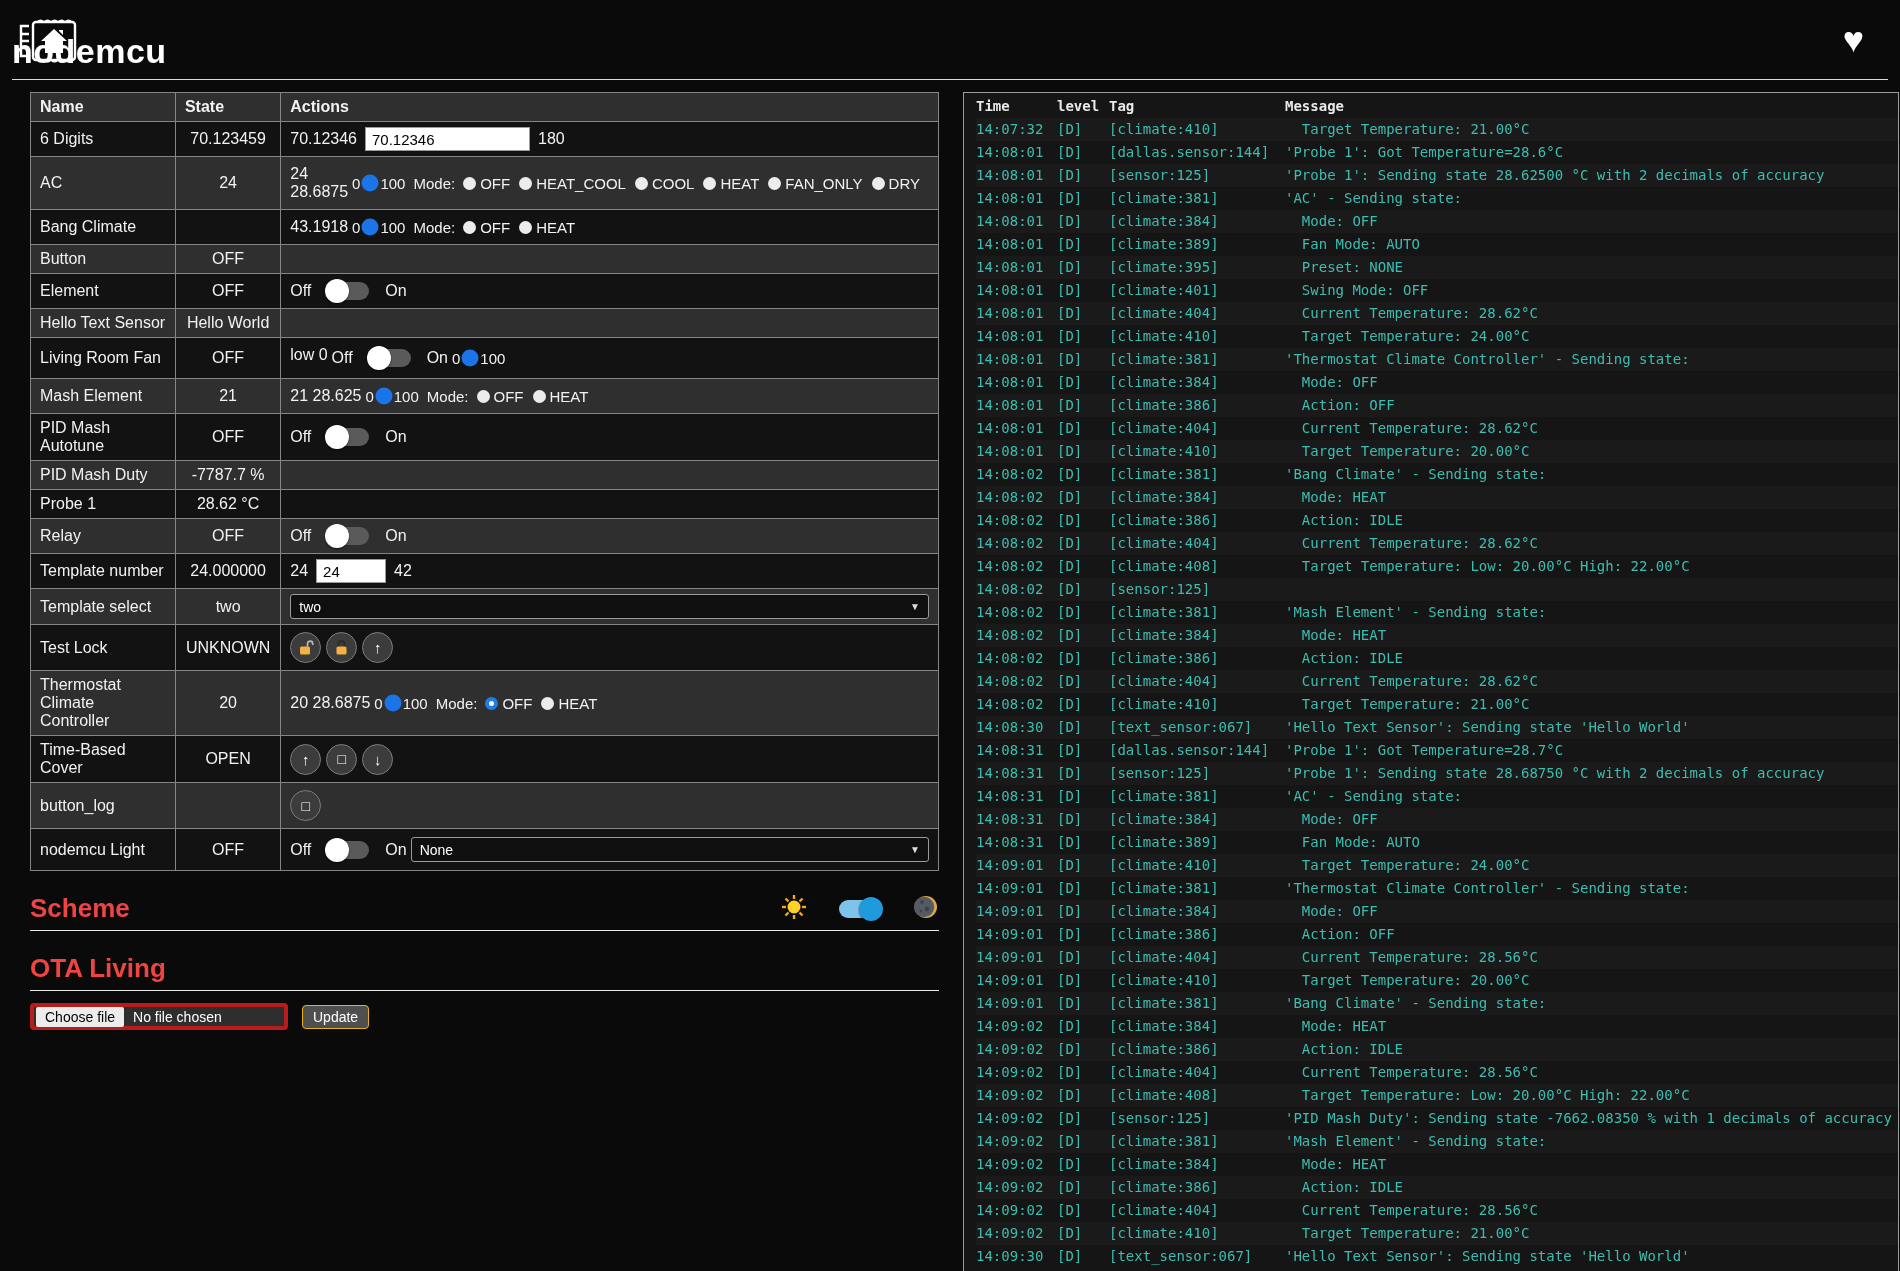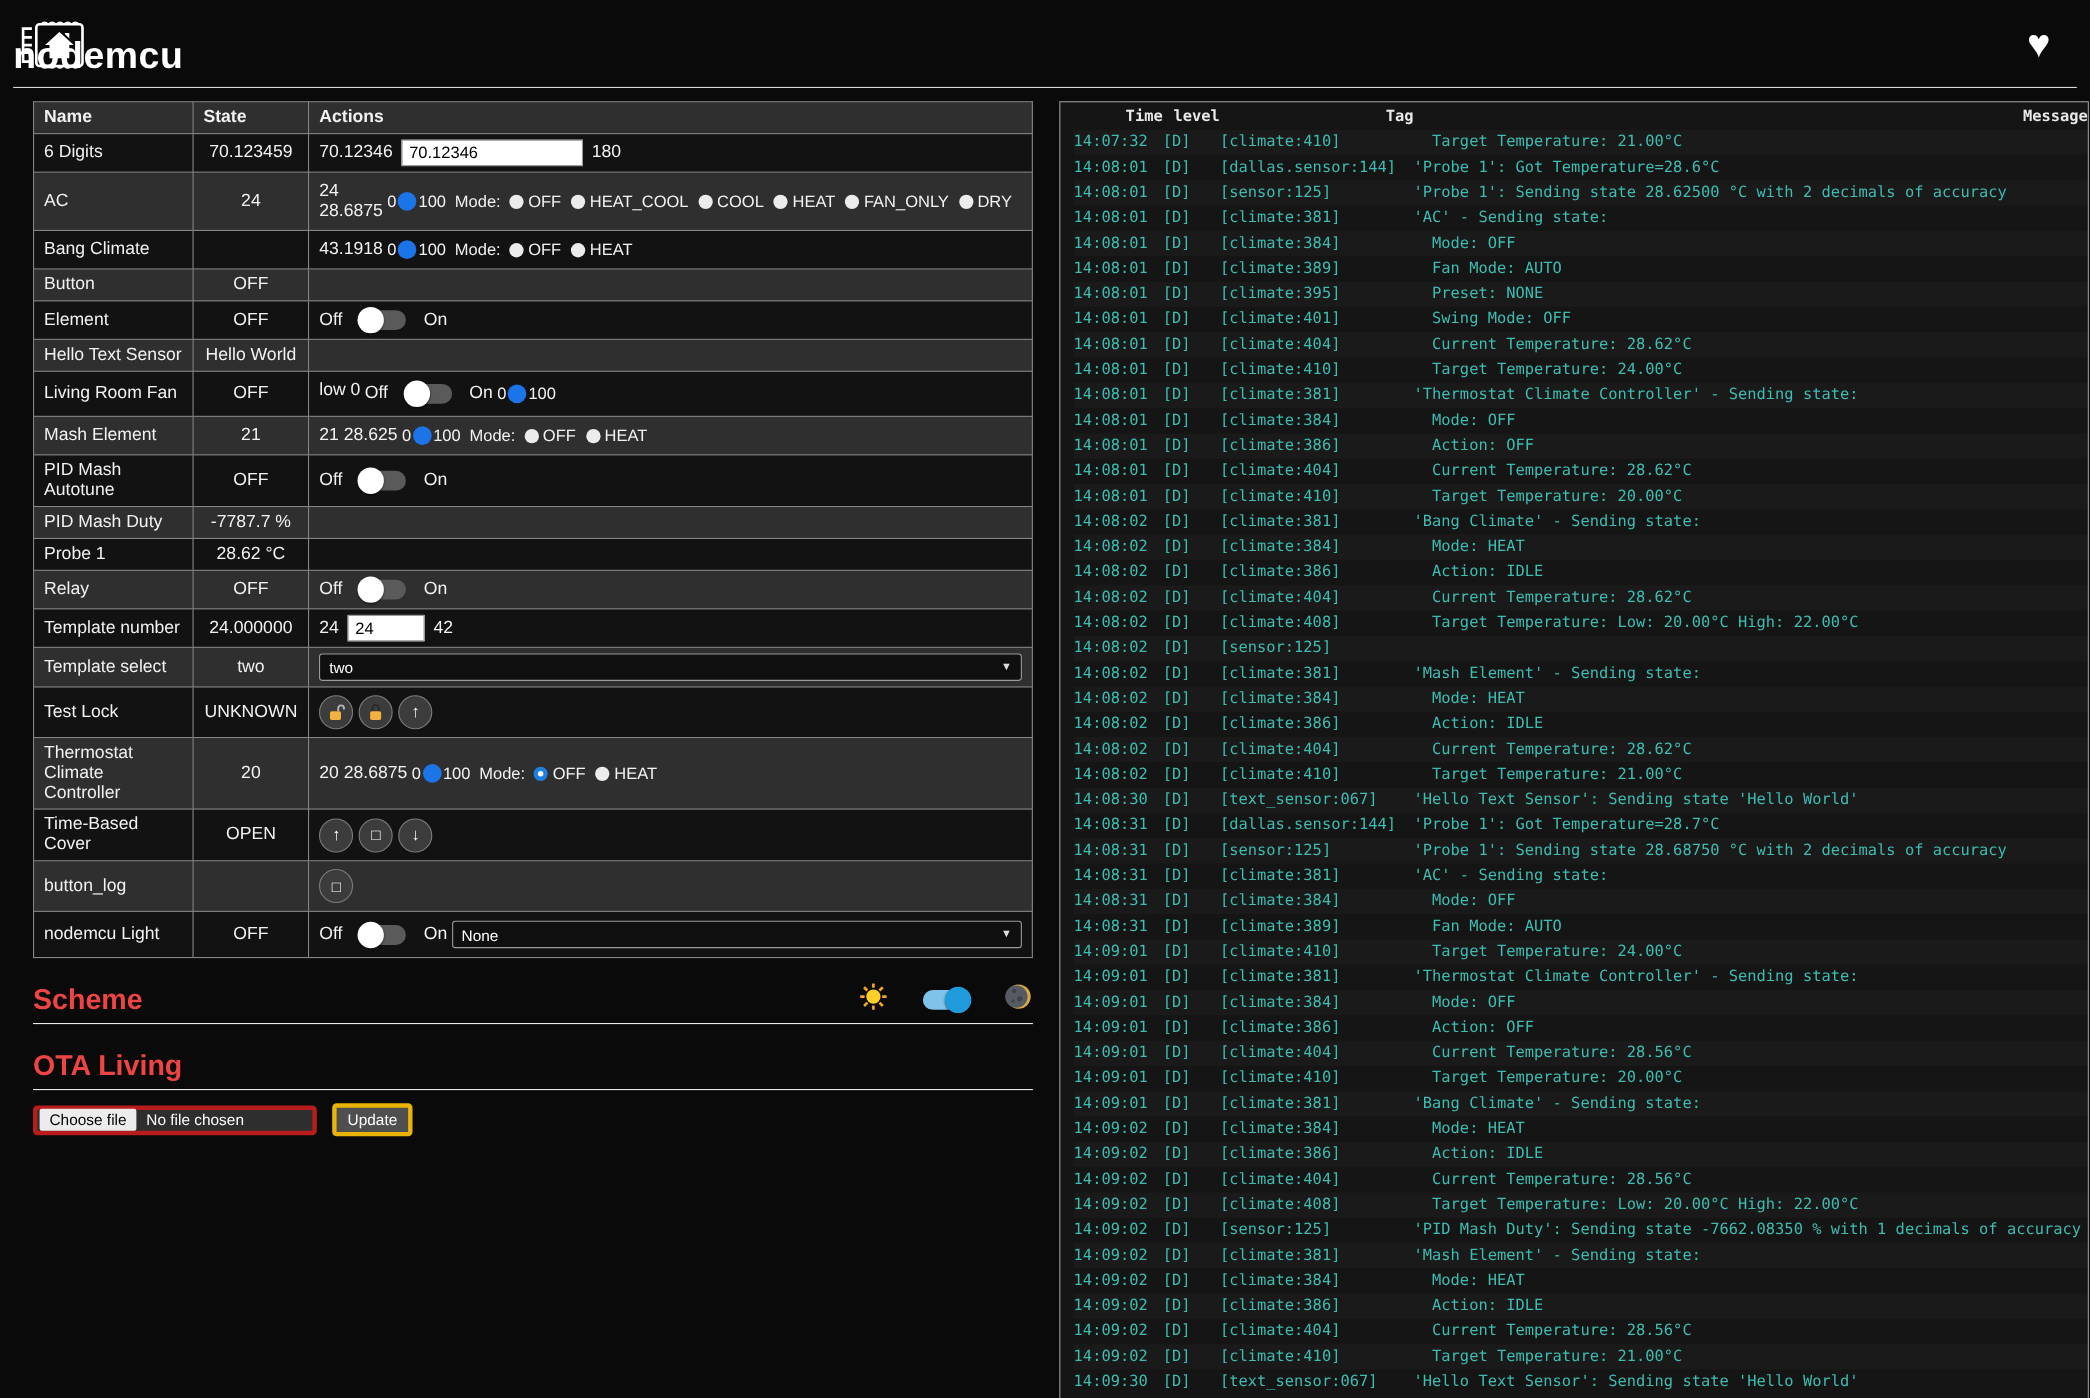--- a/index.html
+++ b/index.html
@@ -82,29 +82,29 @@
   .section h2 { font-size:26px; font-weight:bold; color:#ef4444; }
   .rule { border:none; border-top:1px solid #ececec; margin-top:6px; }
   .scheme-row { display:flex; align-items:center; justify-content:space-between; }
   .scheme-icons { display:flex; align-items:center; gap:16px; }
   .ota-row { margin-top:12px; display:flex; align-items:center; gap:14px; }
   .file-input { display:inline-flex; align-items:center; background:#2e2e2e;
     border:4px solid #b91c1c; border-radius:4px; padding:2px; width:258px; height:27px; }
   .choose-btn { background:#ececec; color:#000; font-size:14px; padding:2px 9px;
     border-radius:2px; white-space:nowrap; cursor:pointer; }
   .file-text { color:#fff; font-size:14px; margin-left:9px; white-space:nowrap; }
-  .update-btn { background:#4f4f4f; color:#fff; border:4px solid #eab308; border-radius:4px;
+  .update-btn { background:#4f4f4f; color:#fff; border:1px solid #eab308; border-radius:4px;
     font-size:14px; padding:3px 10px; cursor:pointer; font-family:"Liberation Sans",sans-serif; }
 
   
   .log-panel { border:1px solid #9a9a9a; background:#151515; padding:2px 0 4px 12px;
     font-family:"DejaVu Sans Mono", monospace; font-size:14px; color:#3dbdb1; }
   .log-grid { display:grid; grid-template-columns:81px 52px 176px 1fr; column-gap:0;
     line-height:23px; white-space:pre; }
-  .log-grid.hdr { color:#e9e9e9; font-weight:bold;text-align:right; }
+  .log-grid.hdr { color:#e9e9e9; font-weight:bold; }
   .log-grid:nth-child(odd):not(.hdr) { background:rgba(255,255,255,0.022); }
 </style>
 </head>
 <body>
 
 <div class="topbar">
   <span class="logo">
     <svg width="68" height="58" viewBox="0 0 68 58">
       <g stroke="#fff" stroke-width="2.4" fill="none">
         <path d="M12 14 H4 V44 H12"></path>

